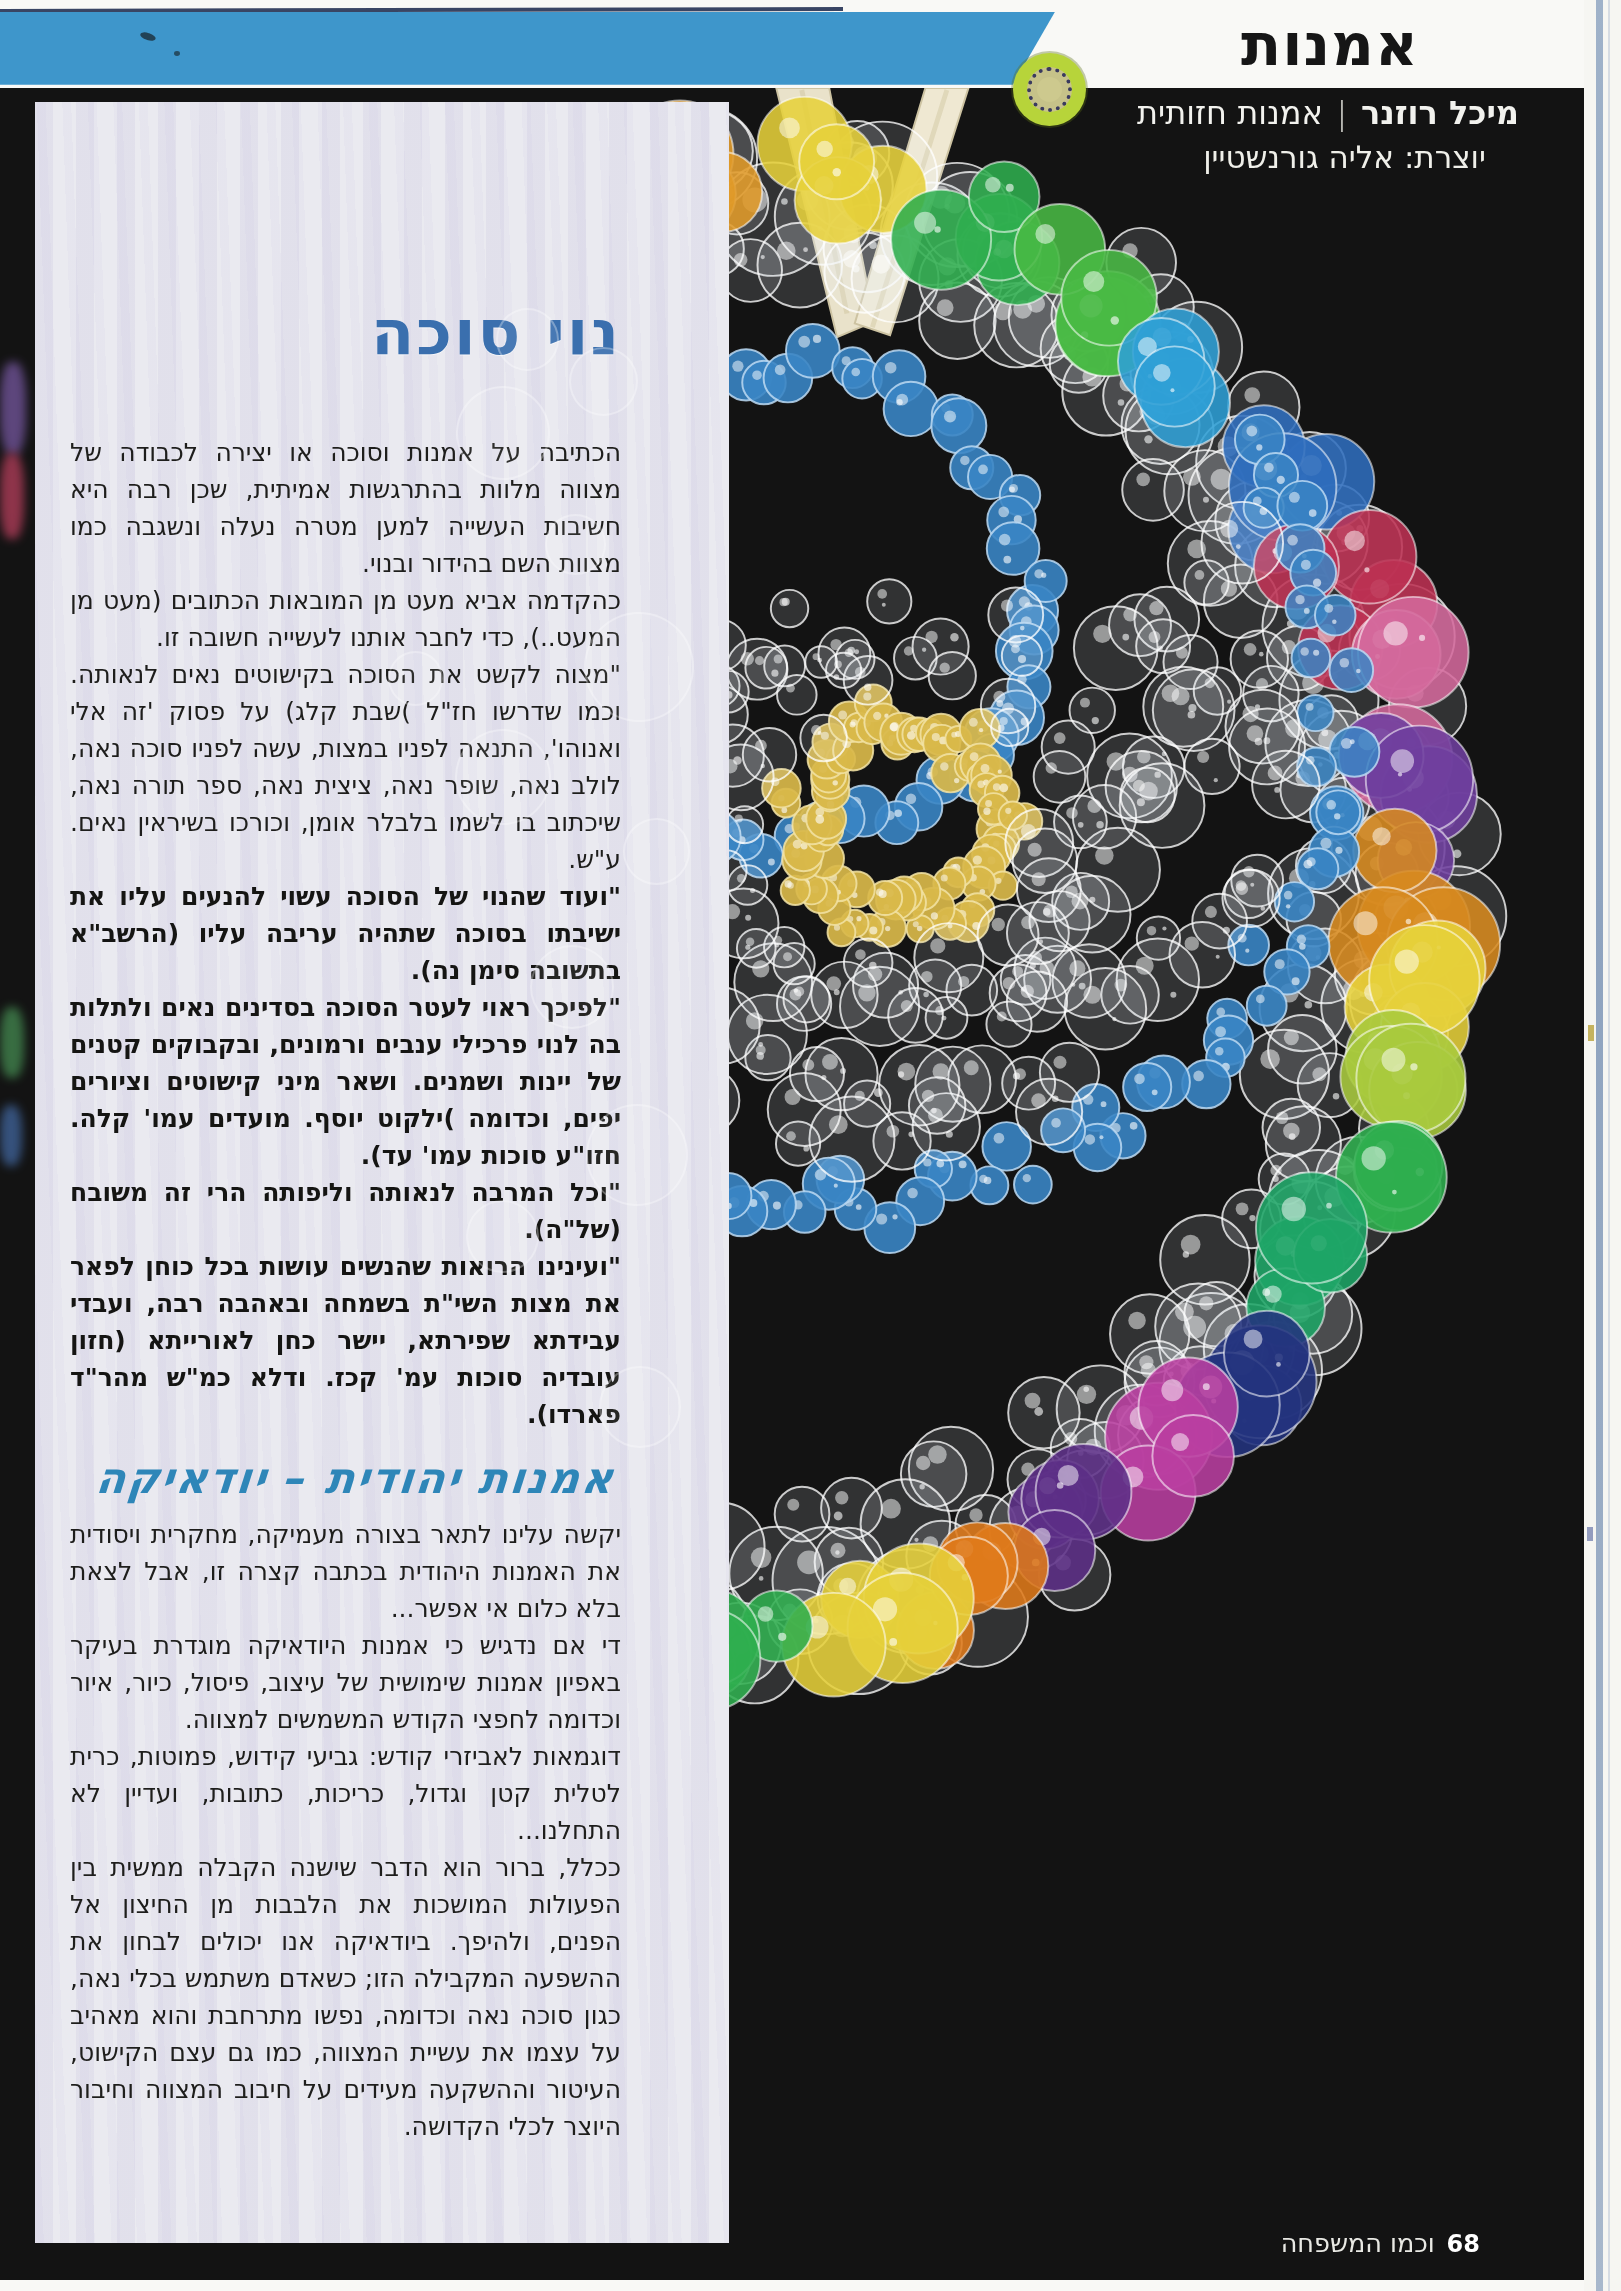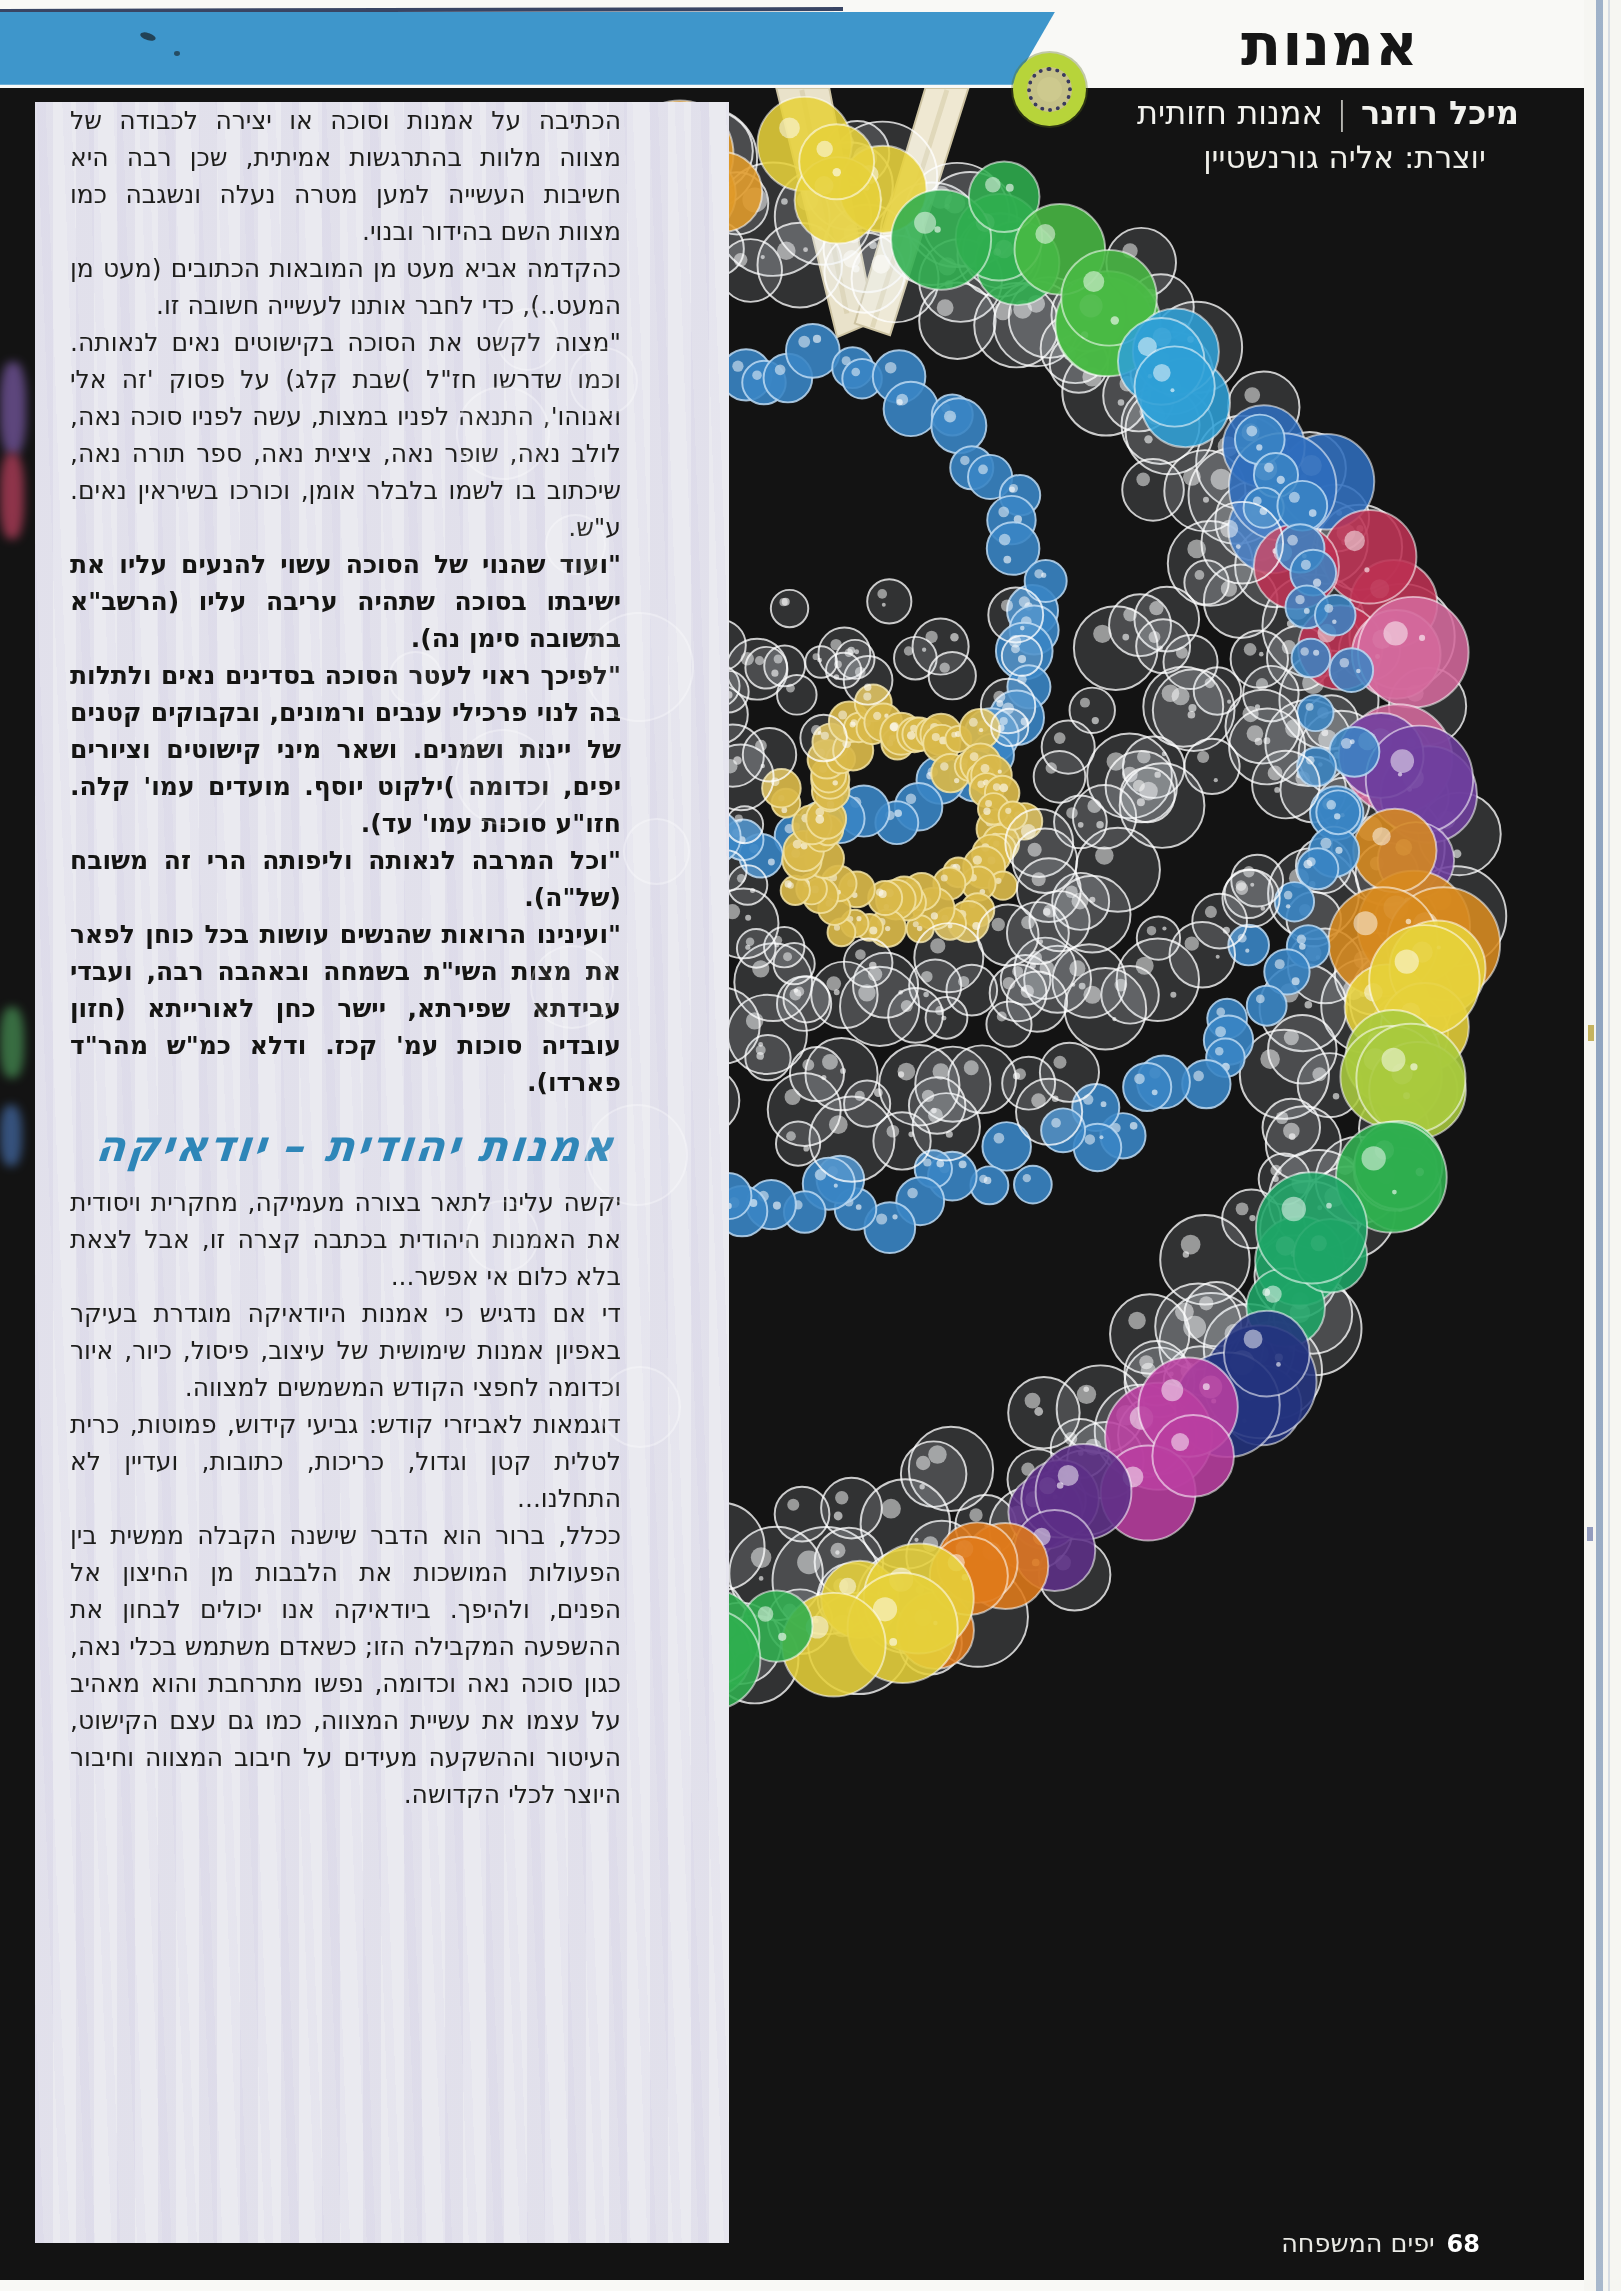--- a/index.html
+++ b/index.html
@@ -1610,35 +1610,36 @@
     <div class="edge-blob" style="top:919px;width:23.5px;height:71px;background:#3f7d4a;"></div>
     <div class="edge-blob" style="top:1017px;width:21.6px;height:61px;background:#3c5d8f;"></div>
 
     <div class="byline" dir="rtl">
       <span class="b">מיכל רוזנר</span><span class="sep">|</span><span>אמנות חזותית</span>
     </div>
     <div class="creator" dir="rtl">יוצרת: אליה גורנשטיין</div>
 
     <div class="footer">
       <span class="num">68</span>
-      <span class="mag">יפים המשפחה</span>
+      <span class="mag">וכמו המשפחה</span>
     </div>
   </div>
 
   <div class="top-hairline"></div>
   <div class="blue-band"></div>
   <div class="ink-speck"></div>
   <div class="ink-speck2"></div>
   <h1 class="section-title">אמנות</h1>
   <div class="circle-ornament">
     <div class="mid"></div>
     <div class="core"></div>
   </div>
 
   <div class="panel" id="panel">
+    <h2 class="article-title">נוי סוכה</h2>
 
     <p>הכתיבה על אמנות וסוכה או יצירה לכבודה של מצווה מלוות בהתרגשות אמיתית, שכן רבה היא חשיבות העשייה למען מטרה נעלה ונשגבה כמו מצוות השם בהידור ובנוי.</p>
     <p>כהקדמה אביא מעט מן המובאות הכתובים (מעט מן המעט..), כדי לחבר אותנו לעשייה חשובה זו.</p>
     <p>"מצוה לקשט את הסוכה בקישוטים נאים לנאותה. וכמו שדרשו חז"ל )שבת קלג) על פסוק 'זה אלי ואנוהו', התנאה לפניו במצות, עשה לפניו סוכה נאה, לולב נאה, שופר נאה, ציצית נאה, ספר תורה נאה, שיכתוב בו לשמו בלבלר אומן, וכורכו בשיראין נאים. ע"ש.</p>
     <p class="quote">"ועוד שהנוי של הסוכה עשוי להנעים עליו את ישיבתו בסוכה שתהיה עריבה עליו  (הרשב"א בתשובה סימן נה).</p>
     <p class="quote">"לפיכך ראוי לעטר הסוכה בסדינים נאים ולתלות בה לנוי פרכילי ענבים ורמונים, ובקבוקים קטנים של יינות ושמנים. ושאר מיני קישוטים וציורים יפים, וכדומה )ילקוט יוסף. מועדים עמו' קלה. חזו"ע סוכות עמו' עד).</p>
     <p class="quote">"וכל המרבה לנאותה וליפותה הרי זה משובח (של"ה).</p>
     <p class="quote">"ועינינו הרואות שהנשים עושות בכל כוחן לפאר את מצות השי"ת בשמחה ובאהבה רבה, ועבדי עבידתא שפירתא, יישר כחן לאורייתא (חזון עובדיה סוכות עמ' קכז. ודלא כמ"ש מהר"ד פארדו).</p>
 
     <h3 class="subheading">אמנות יהודית – יודאיקה</h3>

